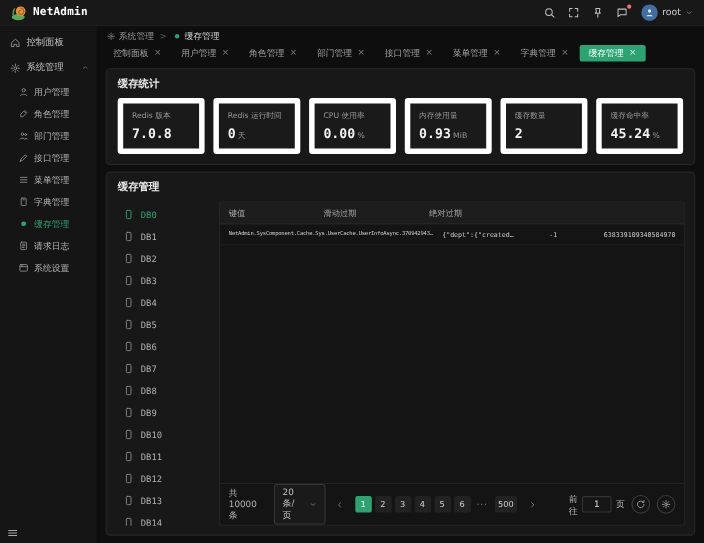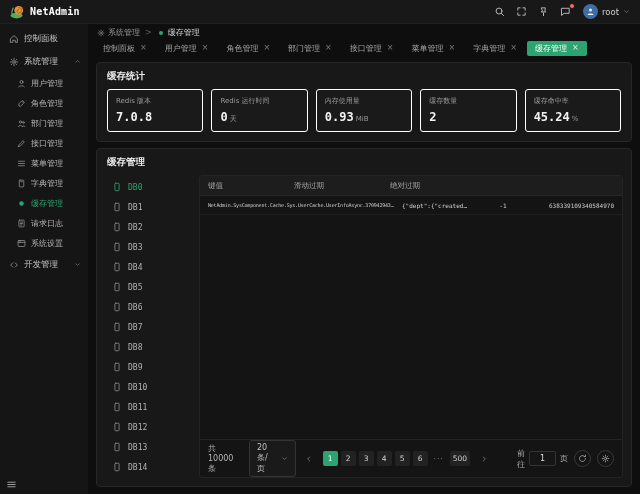--- a/index.html
+++ b/index.html
@@ -58,21 +58,21 @@
   .tab-close{font-size:8px;line-height:1;color:#7d7d7d}
   .tab.active{background:var(--green);color:#fff}
   .tab.active .tab-close{color:#dff4ea}
 
   
   .content{flex:1;display:flex;flex-direction:column;gap:6px;padding:5px 8px 7px;min-height:0}
   .panel{background:var(--panel);border:1px solid var(--border);border-radius:4px}
   .panel-title{font-size:9.5px;font-weight:bold;color:#ececec;padding:7px 10px 6px}
 
   .cards{display:flex;gap:8px;padding:0 10px 9px}
-  .card{flex:1;border:1px solid #ffffff;border-radius:3px;background:#1a1a1a;padding:6px 8px 7px;min-width:0}
+  .card{flex:1;border:5px solid #ffffff;border-radius:3px;background:#1a1a1a;padding:6px 8px 7px;min-width:0}
   .card-label{font-size:7px;color:#9a9a9a;margin-bottom:4px;white-space:nowrap;overflow:hidden}
   .card-value{font-family:"DejaVu Sans Mono",monospace;font-size:12px;font-weight:bold;color:#f2f2f2;white-space:nowrap}
   .card-unit{font-size:7px;color:#9a9a9a;font-weight:normal;margin-left:2px;font-family:"DejaVu Sans",sans-serif}
 
   .cache-panel{flex:1;display:flex;flex-direction:column;min-height:0}
   .cache-body{flex:1;display:flex;min-height:0;padding:0 8px 8px 2px}
   .db-list{flex:0 0 100px;width:100px;padding:2px 0;overflow:hidden}
   .db-item{height:20px;display:flex;align-items:center;gap:6px;padding:0 6px 0 13px;cursor:pointer;
            font-size:8px;color:#b2b2b2;font-family:"DejaVu Sans Mono",monospace}
   .db-item .ic{color:#8a8a8a}
@@ -271,33 +271,20 @@
           </div>
           <div class="side-item sub">
             <span class="ic">
               <svg viewBox="0 0 24 24" fill="none" stroke="currentColor" stroke-width="2" stroke-linecap="round" stroke-linejoin="round">
                 <rect x="3" y="4" width="18" height="16" rx="2"></rect>
                 <path d="M3 9h18M8 4v5"></path>
               </svg>
             </span>
             <span class="lbl">系统设置</span>
           </div>
-          <div class="side-item">
-            <span class="ic">
-              <svg viewBox="0 0 24 24" fill="none" stroke="currentColor" stroke-width="2" stroke-linecap="round" stroke-linejoin="round">
-                <path d="M9 7l-5 5 5 5M15 7l5 5-5 5"></path>
-              </svg>
-            </span>
-            <span class="lbl">开发管理</span>
-            <span class="ic arrow">
-              <svg viewBox="0 0 24 24" fill="none" stroke="currentColor" stroke-width="2" stroke-linecap="round" stroke-linejoin="round">
-                <path d="M6 10l6 5 6-5"></path>
-              </svg>
-            </span>
-          </div>
         </nav>
       <span class="ic sidebar-foot">
           <svg viewBox="0 0 24 24" fill="none" stroke="currentColor" stroke-width="2" stroke-linecap="round" stroke-linejoin="round">
             <path d="M4 7h16M4 12h16M4 17h16"></path>
           </svg>
         </span>
     </aside>
 
     <div class="main">
 
@@ -362,20 +349,24 @@
         <section class="panel stats-panel">
           <div class="panel-title">缓存统计</div>
           <div class="cards">
               <div class="card">
                 <div class="card-label">Redis 版本</div>
                 <div class="card-value">7.0.8</div>
               </div>
               <div class="card">
                 <div class="card-label">Redis 运行时间</div>
                 <div class="card-value">0<span class="card-unit">天</span></div>
+              </div>
+              <div class="card">
+                <div class="card-label">CPU 使用率</div>
+                <div class="card-value">0.00<span class="card-unit">%</span></div>
               </div>
               <div class="card">
                 <div class="card-label">内存使用量</div>
                 <div class="card-value">0.93<span class="card-unit">MiB</span></div>
               </div>
               <div class="card">
                 <div class="card-label">缓存数量</div>
                 <div class="card-value">2</div>
               </div>
               <div class="card">

